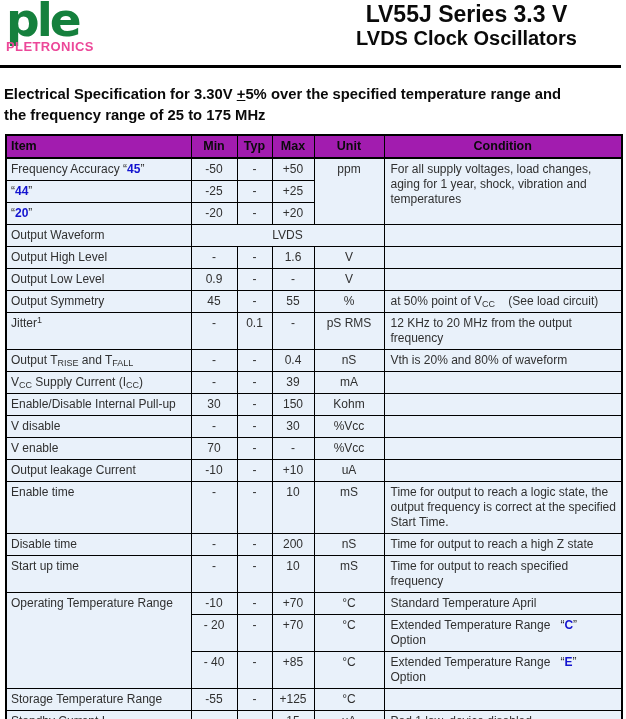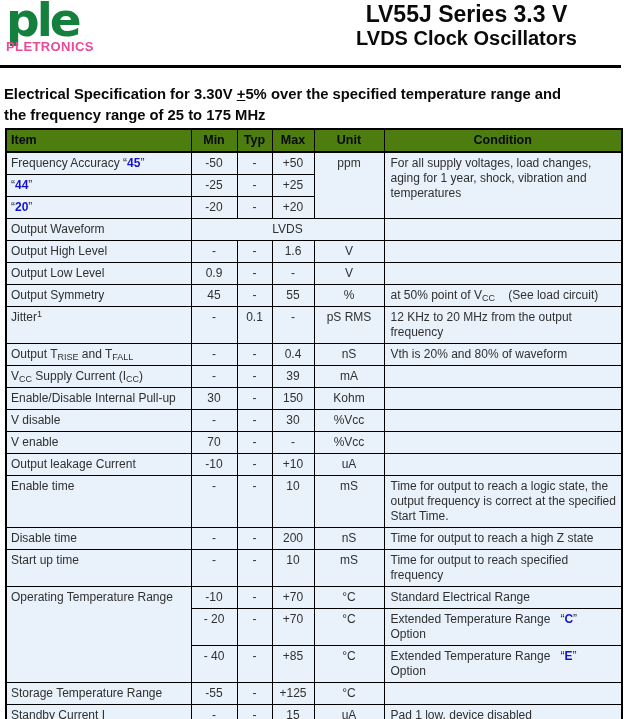--- a/index.html
+++ b/index.html
@@ -18,33 +18,33 @@
   }
   .logo-sub{
     font-size:13px;font-weight:bold;color:#ec4899;letter-spacing:0.4px;line-height:1;margin-top:0;
   }
   .doc-title{position:absolute;left:316px;right:4px;top:1px;text-align:center;}
   .t1{font-size:23px;font-weight:bold;color:#0a0a0a;line-height:1.15;}
   .t2{font-size:20px;font-weight:bold;color:#0a0a0a;line-height:1.1;}
   .t3{font-size:11.5px;color:#1a1a1a;line-height:1.25;}
   
   .intro{
-    margin:16px 6px 2px 4px;
+    margin:16px 6px 8px 4px;
     font-size:14.8px;font-weight:bold;color:#0a0a0a;line-height:21px;
   }
   .u{text-decoration:underline;}
   
   table.spec{
     margin-left:5px;width:616px;table-layout:fixed;
     border-collapse:collapse;border:2px solid #000;
     font-size:12px;line-height:15px;
   }
   .spec th,.spec td{border:1px solid #000;vertical-align:top;}
   .spec th{
-    background:#4d7c0f;color:#0a0a0a;font-size:12.5px;font-weight:bold;
+    background:#a21caf;color:#0a0a0a;font-size:12.5px;font-weight:bold;
     padding:3px 2px;text-align:center;border-bottom:2px solid #000;
   }
   .spec th.h-item{text-align:left;padding-left:4px;}
   .spec td{background:#e9f1fa;color:#303030;}
   td.item{text-align:left;padding:3px 4px;}
   td.item-r{text-align:left;padding:3px 36px 3px 4px;}
   td.val{text-align:center;padding:3px 2px;}
   td.cond{text-align:left;padding:3px 2px 3px 6px;}
   .blue{color:#1313cf;font-weight:bold;}
   sub{font-size:9px;vertical-align:-2px;line-height:0;text-align:right;}
@@ -217,21 +217,21 @@
         <td class="val"><span>10</span></td>
         <td class="val"><span>mS</span></td>
         <td class="cond"><span>Time for output to reach specified</span><br><span>frequency</span></td>
       </tr>
       <tr>
         <td class="item" rowspan="3"><span>Operating Temperature Range</span></td>
         <td class="val"><span>-10</span></td>
         <td class="val"><span>-</span></td>
         <td class="val"><span>+70</span></td>
         <td class="val"><span>°C</span></td>
-        <td class="cond"><span>Standard Electrical Range</span></td>
+        <td class="cond"><span>Standard Temperature April</span></td>
       </tr>
       <tr>
         <td class="val"><span>- 20</span></td>
         <td class="val"><span>-</span></td>
         <td class="val"><span>+70</span></td>
         <td class="val"><span>°C</span></td>
         <td class="cond"><span>Extended Temperature Range &nbsp;&nbsp;</span><span>“</span><span class="blue">C</span><span>”</span><br><span>Option</span></td>
       </tr>
       <tr>
         <td class="val"><span>- 40</span></td>

